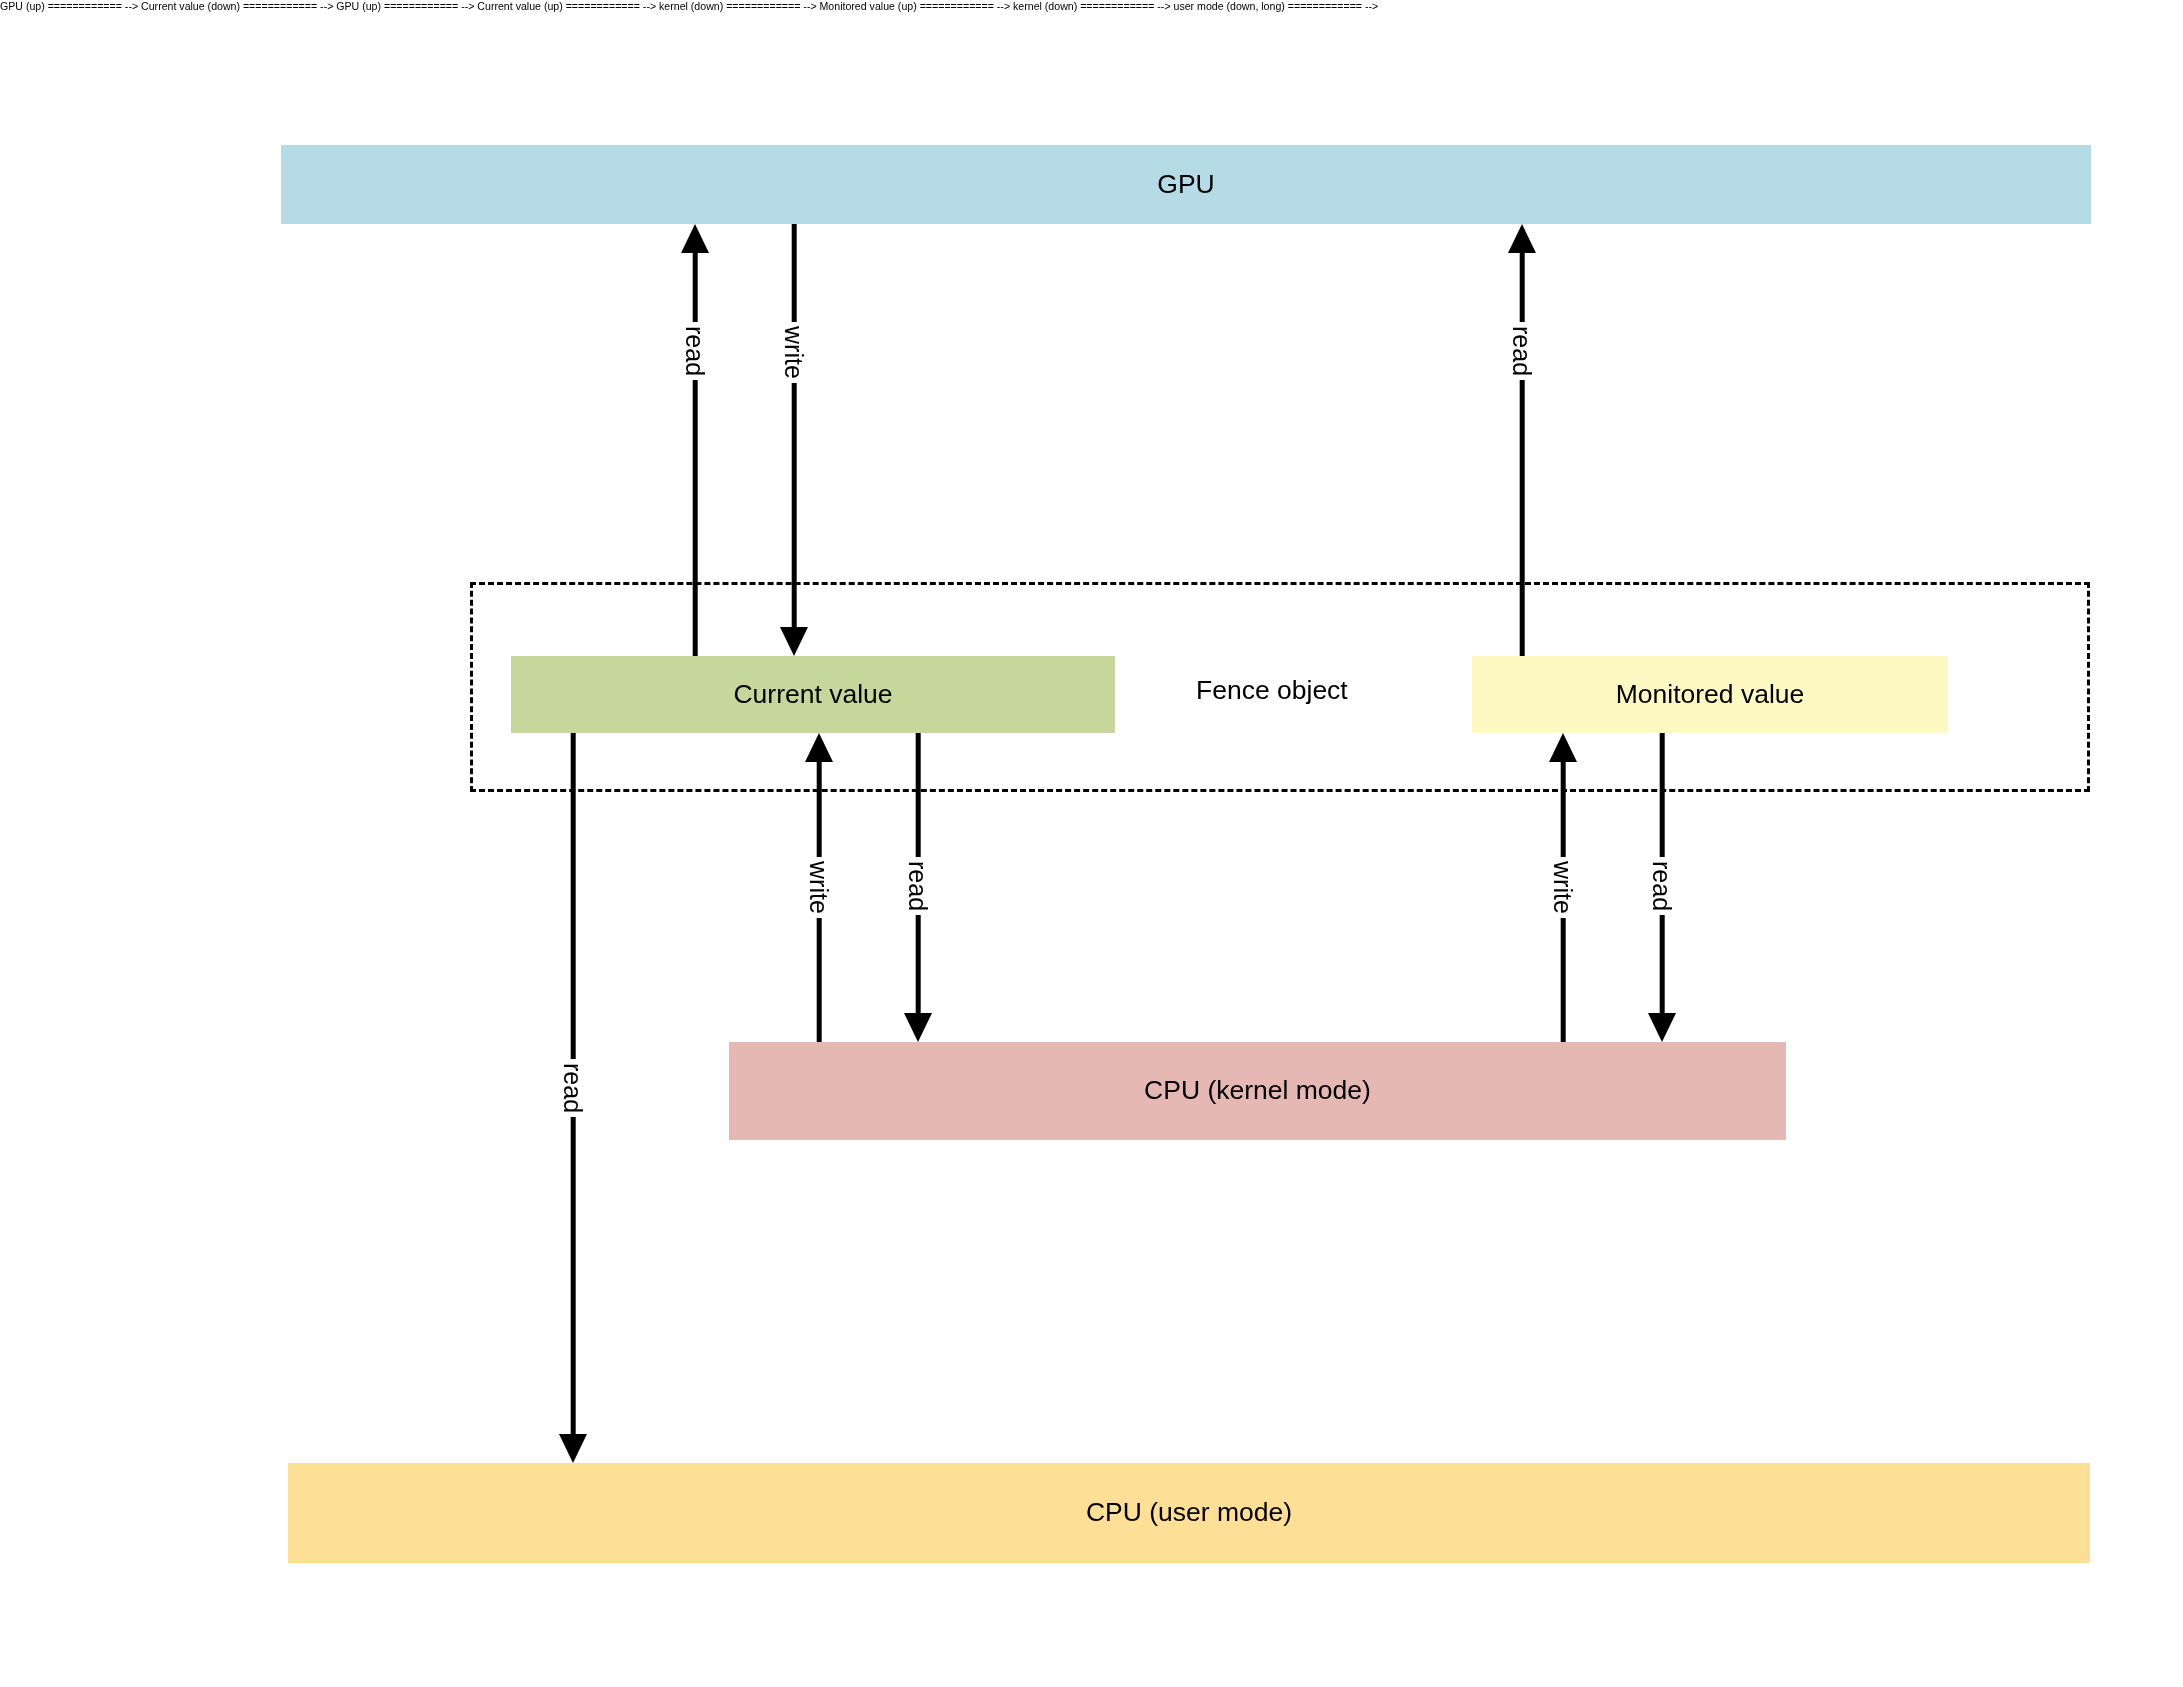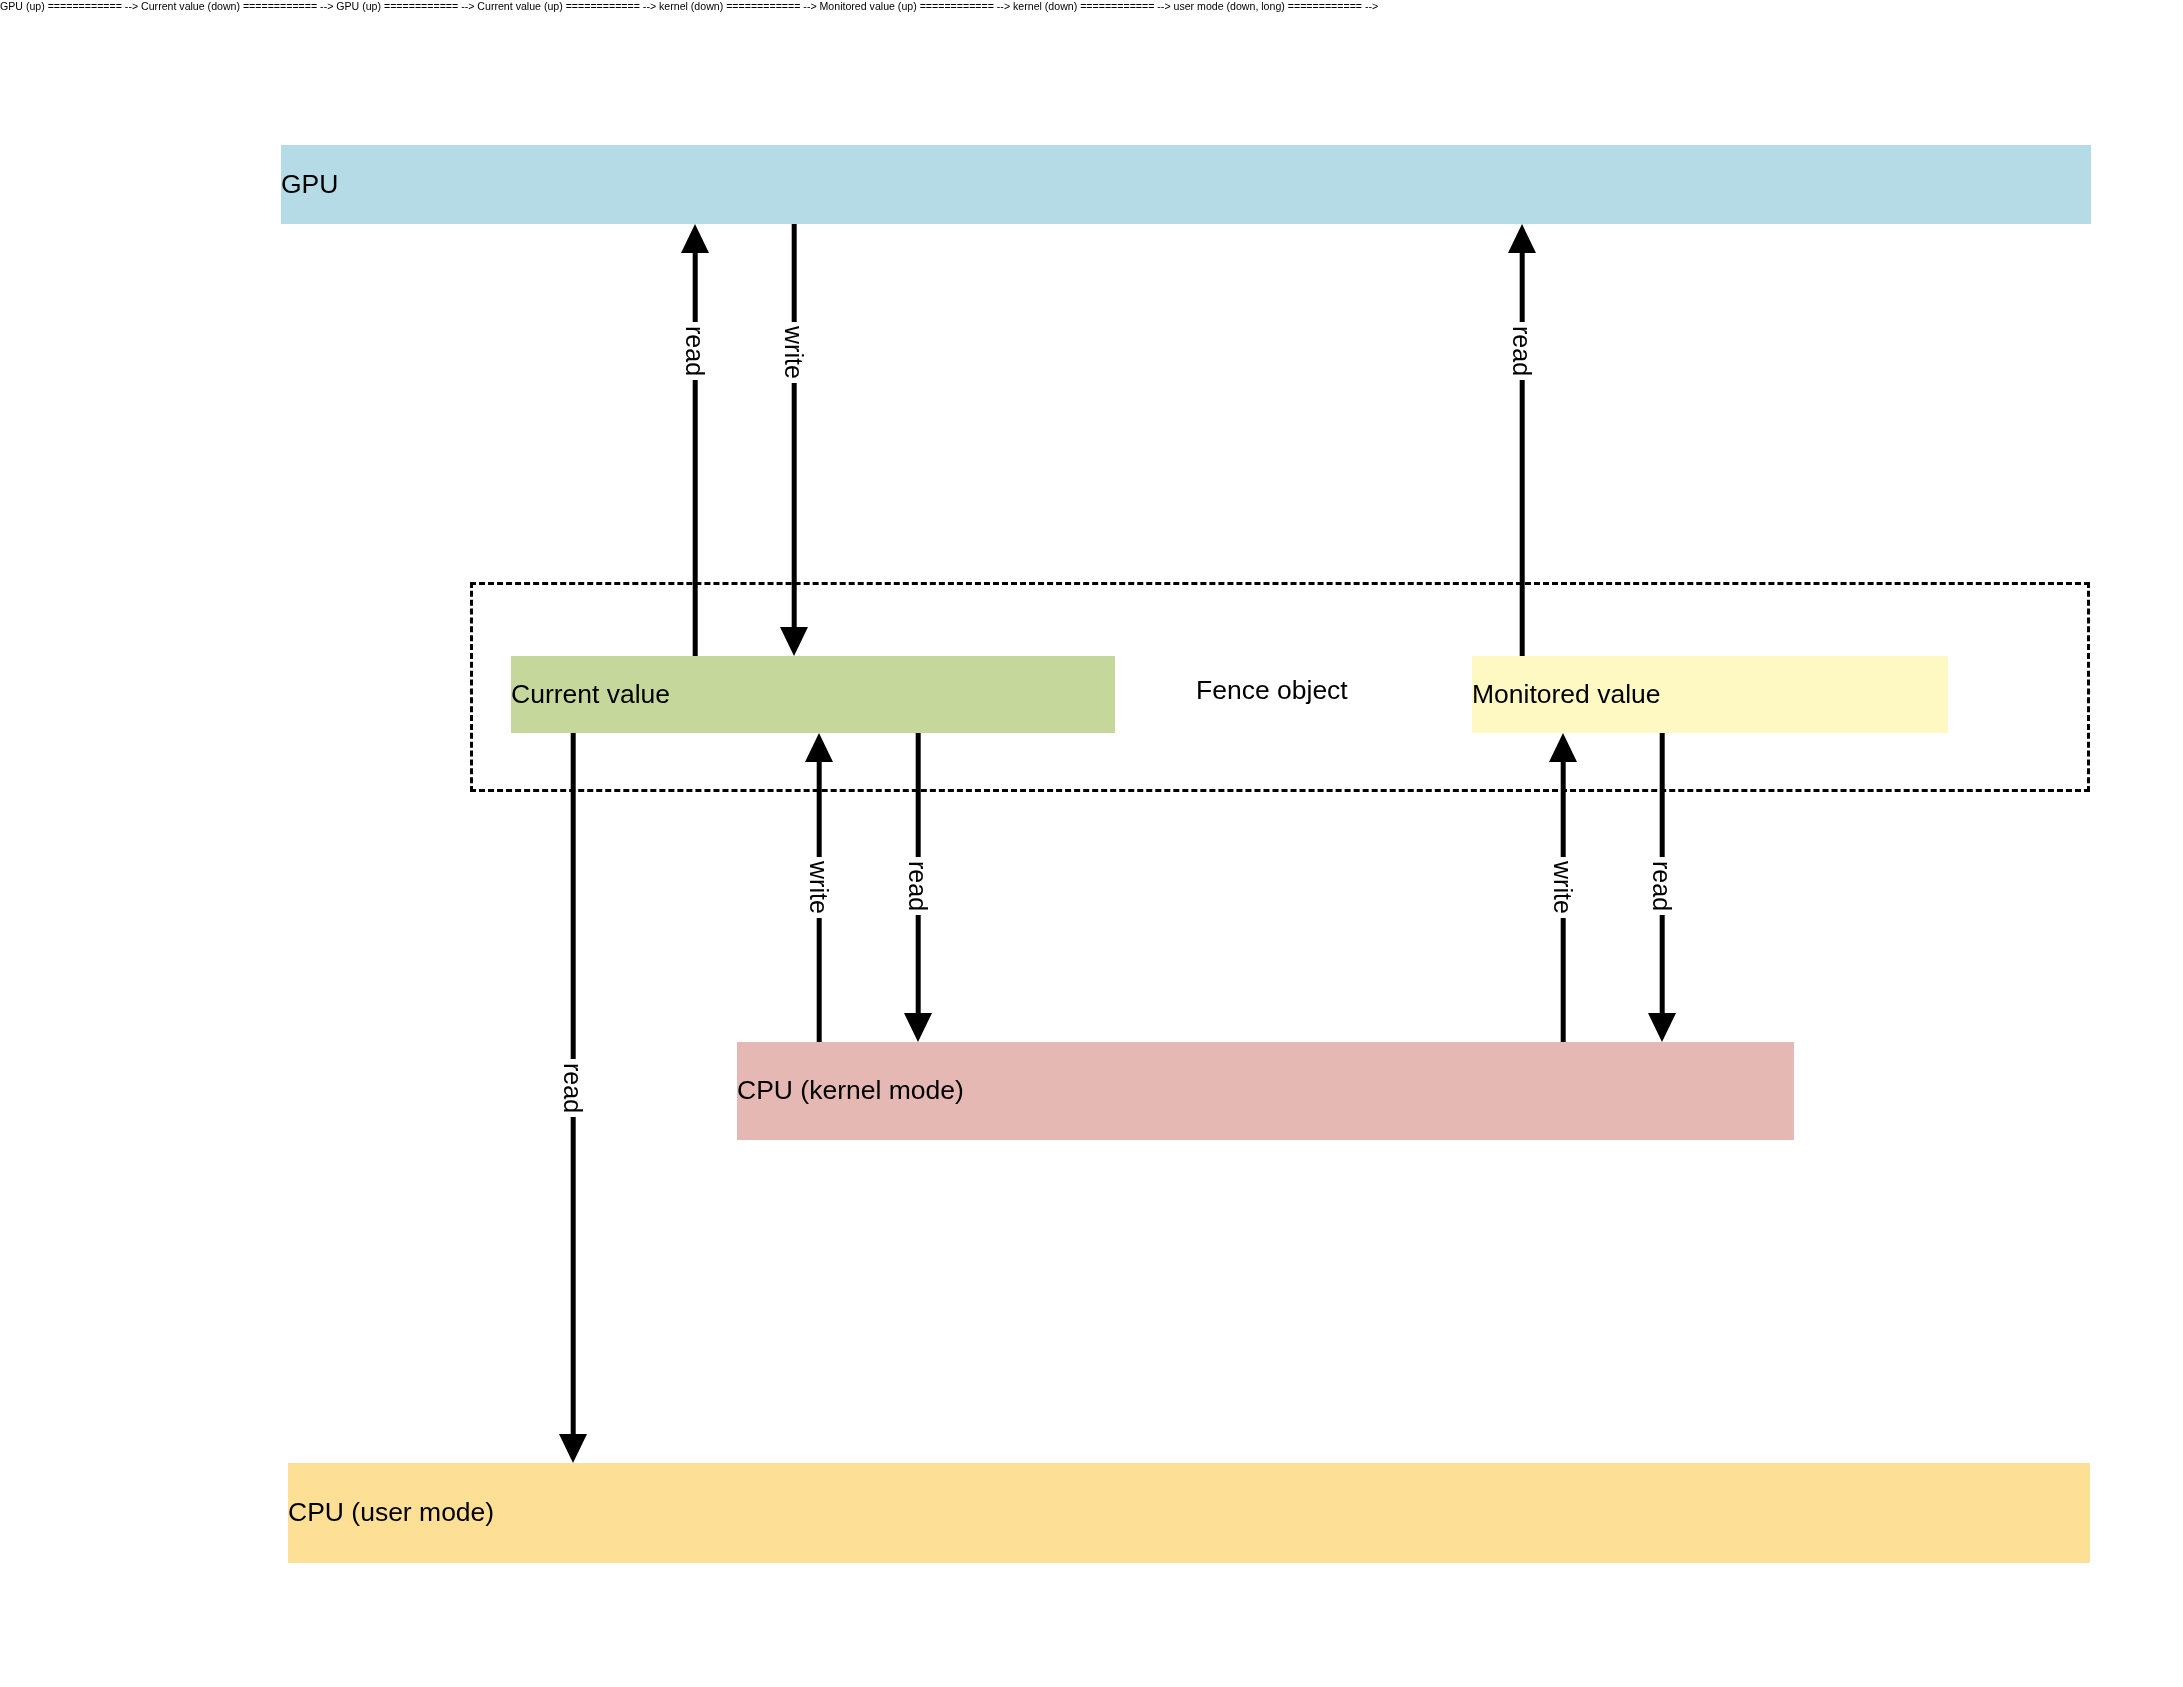--- a/index.html
+++ b/index.html
@@ -15,34 +15,35 @@
     position: relative;
     width: 2183px;
     height: 1687px;
     background: #ffffff;
     overflow: hidden;
   }
   .box {
     position: absolute;
     display: flex;
     align-items: center;
+    justify-content: center;
     box-sizing: border-box;
   }
   .box-label {
     font-size: 26.5px;
     line-height: 1.1;
     color: #000000;
     white-space: nowrap;
   }
 
   
   #gpu-box          { left: 281px;  top: 145px;  width: 1810px; height: 79px; background: #b5dce6; }
   #current-value-box{ left: 511px;  top: 656px;  width: 604px;  height: 77px; background: #c5d79b; }
   #monitored-value-box{ left: 1472px; top: 656px; width: 476px; height: 77px; background: #fef9c3; }
-  #kernel-box       { left: 729px; top: 1042px; width: 1057px; height: 98px; background: #e5b8b4; margin-left: 8px; }
+  #kernel-box       { left: 729px; top: 1042px; width: 1057px; height: 98px; background: #e5b8b4; }
   #user-box         { left: 288px;  top: 1463px; width: 1802px; height: 100px; background: #fddf95; }
 
   
   #fence-rect {
     position: absolute;
     left: 470px;
     top: 582px;
     width: 1620px;
     height: 210px;
     border: 3.3px dashed #000000;

